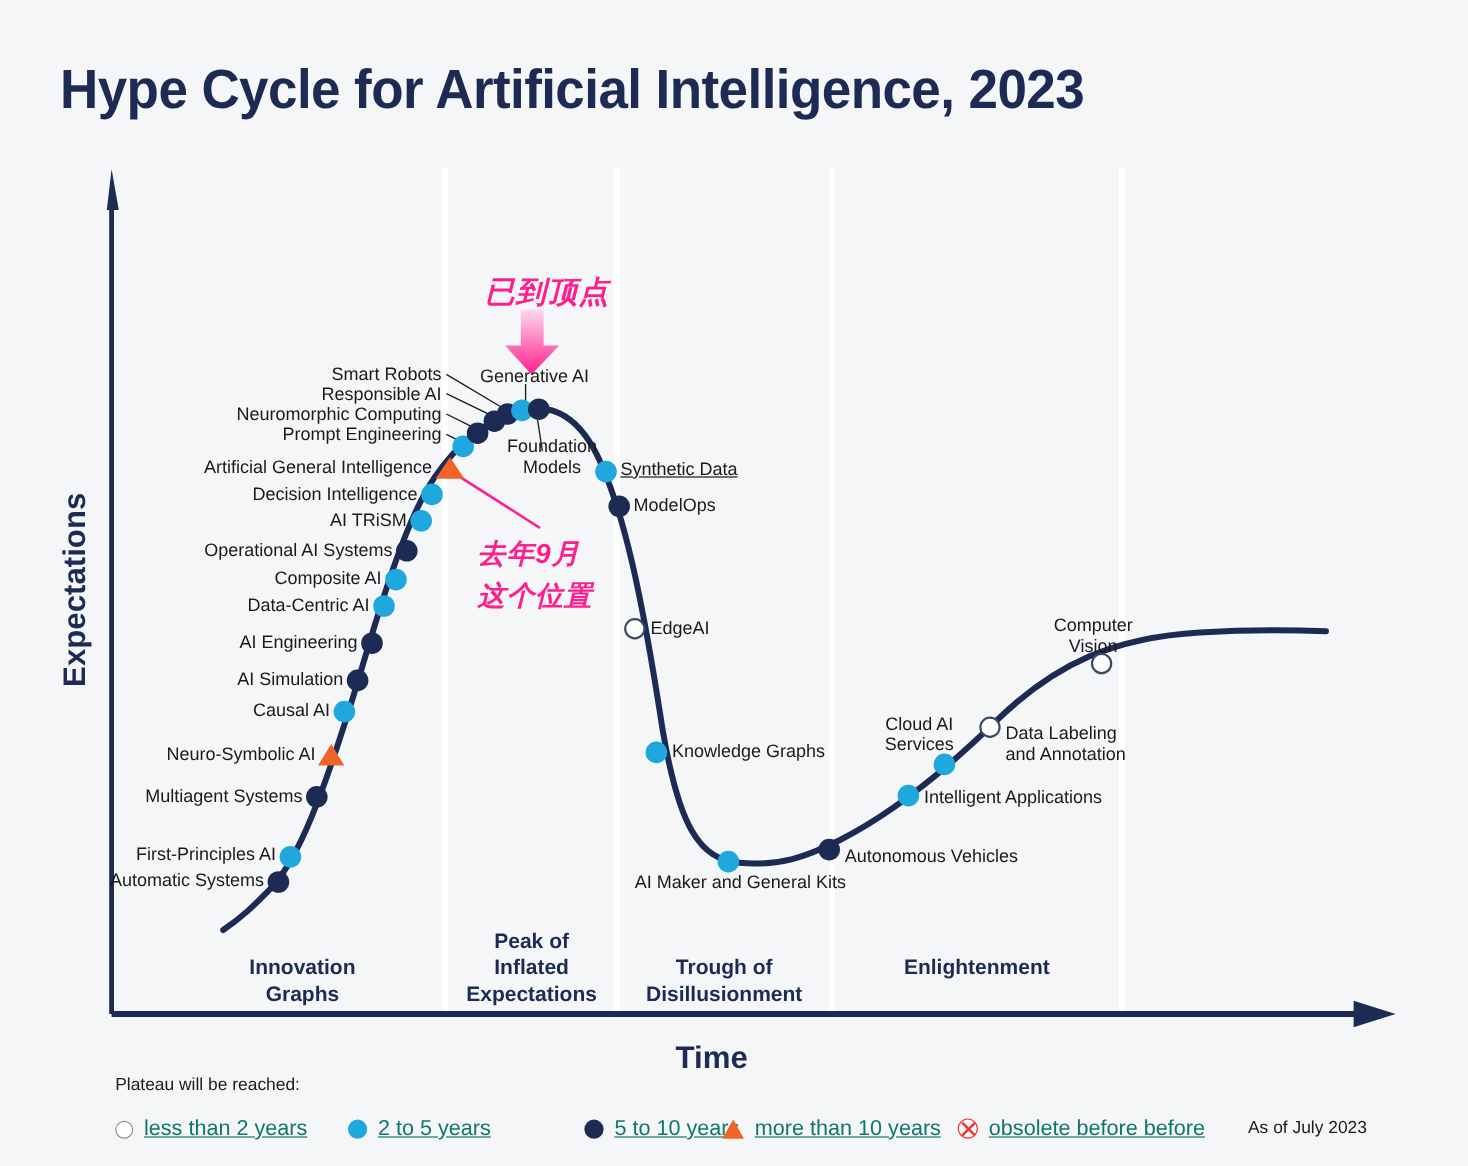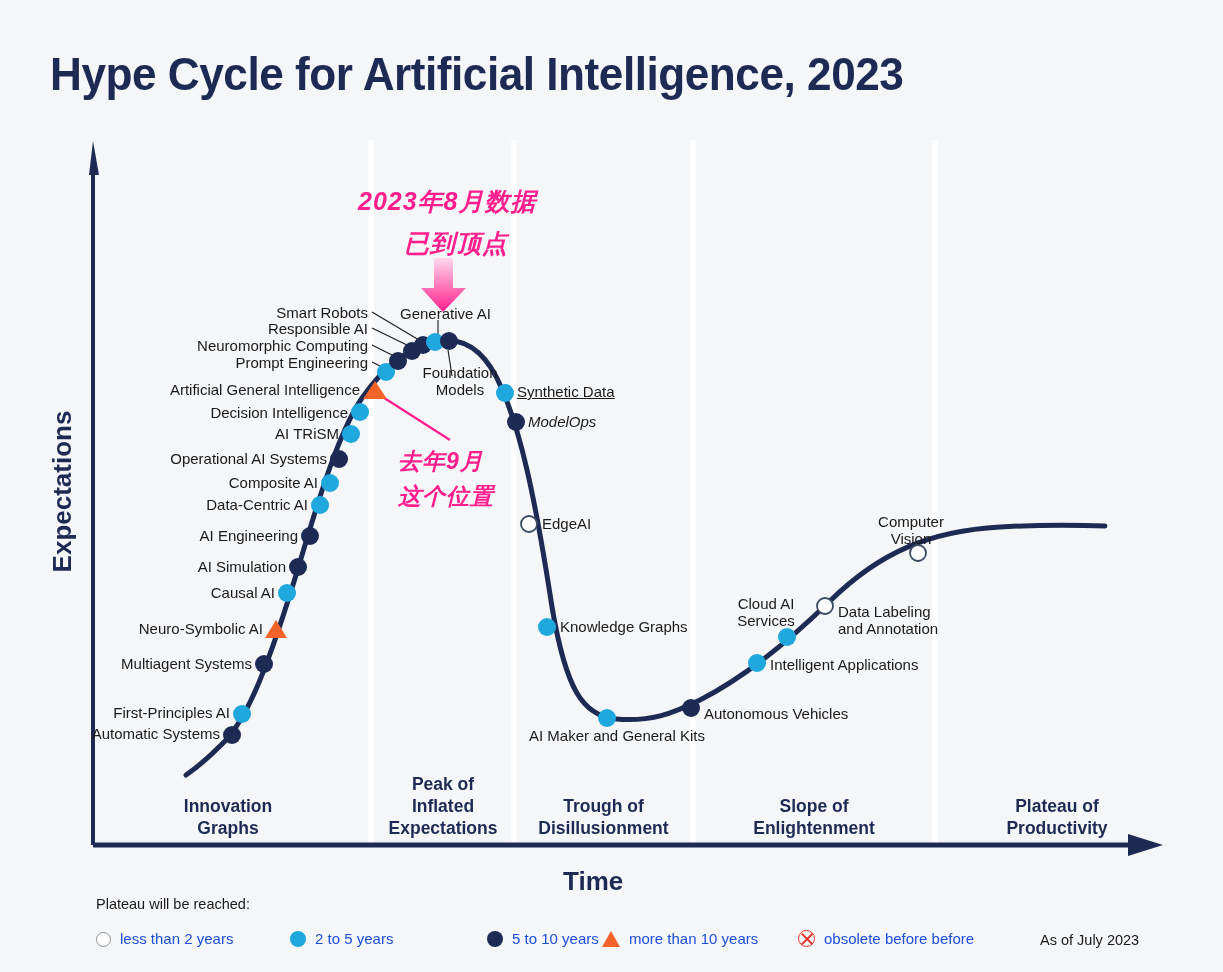--- a/index.html
+++ b/index.html
@@ -59,22 +59,23 @@
   .tlabel.r{text-align:right;}
   .tlabel.l{text-align:right;}
   .tlabel.c{text-align:center;white-space:normal;}
 
   
   #legend-title{
     left:96px;top:896px;font-size:14.5px;color:#1a1a1a;
   }
   .leg{
     position:absolute;top:930px;
-    font-size:15px;color:#1d4ed8;
-    white-space:nowrap;
+    font-size:18px;color:#0f766e;
+    white-space:nowrap;
+    text-decoration:underline;
   }
   .leg .sw{
     display:inline-block;vertical-align:-3px;margin-right:9px;
   }
   .dot-open{
     width:15px;height:15px;border-radius:50%;
     background:#ffffff;border:1.6px solid #8d9096;box-sizing:border-box;
   }
   .dot-blue{width:16px;height:16px;border-radius:50%;background:#1fa8dd;}
   .dot-navy{width:16px;height:16px;border-radius:50%;background:#1d2b54;}
@@ -197,40 +198,35 @@
       <circle cx="825" cy="606" r="8" fill="#ffffff" stroke="#3b4a63" stroke-width="1.8"></circle>
       <circle cx="918" cy="553" r="8" fill="#ffffff" stroke="#3b4a63" stroke-width="1.8"></circle>
     </g>
   </svg>
 
   <div class="abs" id="title">Hype Cycle for Artificial Intelligence, 2023</div>
 
   <div class="abs" id="ylabel">Expectations</div>
   <div class="abs" id="xlabel">Time</div>
 
-  <div class="phase" style="left:148px;top:795px;width:160px;">
+  <div class="phase" style="left:172px;top:795px;width:160px;">
     <div>Innovation</div>
     <div>Graphs</div>
   </div>
   <div class="phase" style="left:515px;top:795px;width:177px;">
     <div>Trough of</div>
     <div>Disillusionment</div>
   </div>
   <div class="phase" style="left:372px;top:773px;width:142px;">
     <div>Peak of</div>
     <div>Inflated</div>
     <div>Expectations</div>
   </div>
   <div class="phase" style="left:694px;top:795px;width:240px;">
-    <div>Slope of</div>
     <div>Enlightenment</div>
-  </div>
-  <div class="phase" style="left:937px;top:795px;width:240px;">
-    <div>Plateau of</div>
-    <div>Productivity</div>
   </div>
 
   <div class="tlabel r" style="left:-180px;top:726px;width:400px;">Automatic Systems</div>
   <div class="tlabel r" style="left:-170px;top:705px;width:400px;">First-Principles AI</div>
   <div class="tlabel r" style="left:-148px;top:656px;width:400px;">Multiagent Systems</div>
   <div class="tlabel r" style="left:-137px;top:621px;width:400px;">Neuro-Symbolic AI</div>
   <div class="tlabel r" style="left:-125px;top:585px;width:400px;">Causal AI</div>
   <div class="tlabel r" style="left:-114px;top:559px;width:400px;">AI Simulation</div>
   <div class="tlabel r" style="left:-102px;top:528px;width:400px;">AI Engineering</div>
   <div class="tlabel r" style="left:-92px;top:497px;width:400px;">Data-Centric AI</div>
@@ -244,38 +240,37 @@
   <div class="tlabel r" style="left:-32px;top:338px;width:400px;">Neuromorphic Computing</div>
   <div class="tlabel r" style="left:-32px;top:321px;width:400px;">Responsible AI</div>
   <div class="tlabel r" style="left:-32px;top:305px;width:400px;">Smart Robots</div>
 
   <div class="tlabel l" style="left:400px;top:306px;">Generative AI</div>
   <div class="tlabel c" style="left:418px;top:365px;width:84px;">
     <div>Foundation Models</div>
   </div>
 
   <div class="tlabel l" style="left:517px;top:384px;text-decoration:underline;">Synthetic Data</div>
-  <div class="tlabel l" style="left:528px;top:414px;font-style:italic;">ModelOps</div>
+  <div class="tlabel l" style="left:528px;top:414px;">ModelOps</div>
   <div class="tlabel l" style="left:542px;top:516px;">EdgeAI</div>
   <div class="tlabel l" style="left:560px;top:619px;">Knowledge Graphs</div>
   <div class="tlabel l" style="left:529px;top:728px;">AI Maker and General Kits</div>
 
   <div class="tlabel l" style="left:704px;top:706px;">Autonomous Vehicles</div>
   <div class="tlabel l" style="left:770px;top:657px;">Intelligent Applications</div>
   <div class="tlabel c" style="left:716px;top:596px;width:100px;">
     <div>Cloud AI Services</div>
   </div>
   <div class="tlabel c" style="left:838px;top:604px;width:120px;text-align:left;">
     <div>Data Labeling and Annotation</div>
   </div>
   <div class="tlabel c" style="left:868px;top:514px;width:86px;">
     <div>Computer Vision</div>
   </div>
 
-  <div class="cn" id="cn1">2023年8月数据</div>
   <div class="cn" id="cn2">已到顶点</div>
   <div class="cn" id="cn3">去年9月</div>
   <div class="cn" id="cn4">这个位置</div>
 
   <div class="abs" id="legend-title">Plateau will be reached:</div>
 
   <div class="leg" style="left:96px;">
     <span class="sw dot-open"></span><span>less than 2 years</span>
   </div>
   <div class="leg" style="left:290px;">

